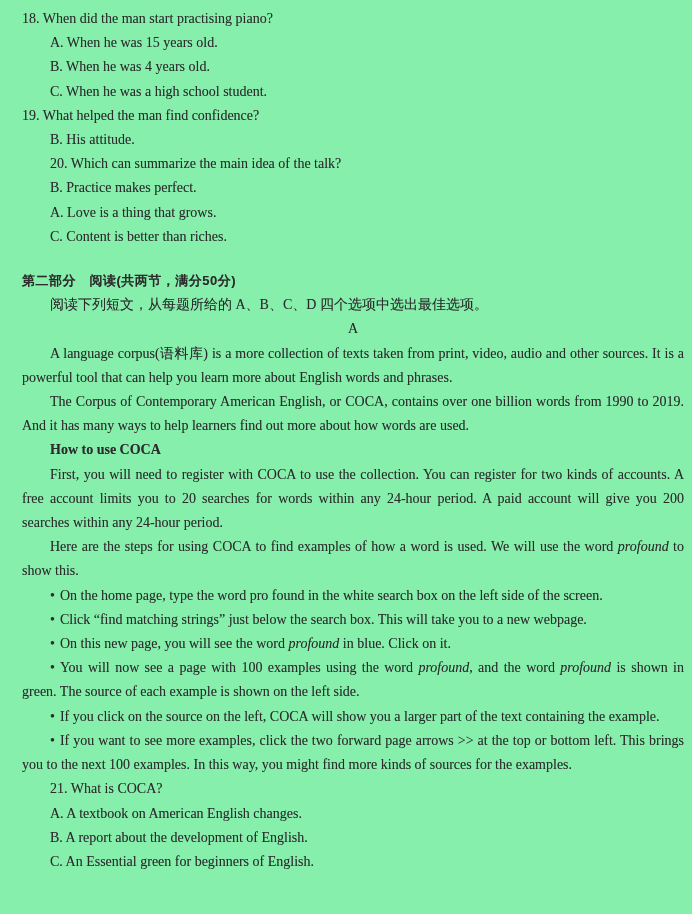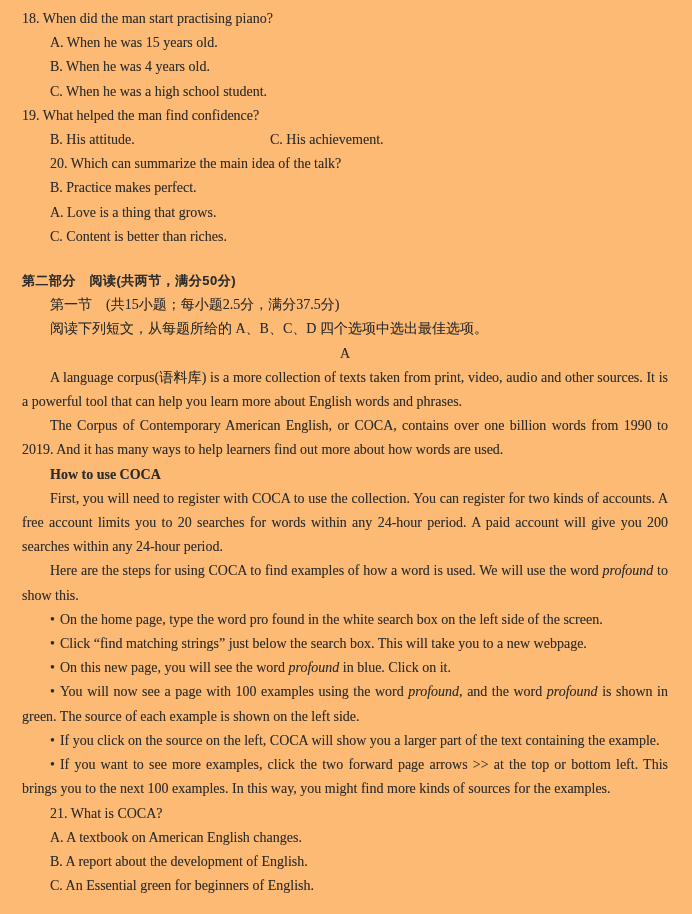--- a/index.html
+++ b/index.html
@@ -1,20 +1,20 @@
 <!DOCTYPE html>
 <html><head>
 <meta charset="utf-8">
 <style>
   html,body { margin:0; padding:0; background:#e9e9e7; }
   .page {
     width:692px; height:914px;
-    background:#fdba74;
+    background:#86efac;
     box-sizing:border-box;
-    padding:7px 24px 0 22px;
+    padding:7px 8px 0 22px;
     overflow:hidden;
     font-family:"Liberation Serif", serif;
     font-size:14px;
     line-height:24.2px;
     color:#2b2b2b;
     text-shadow:0 0 0.6px rgba(60,60,60,0.35);
   }
   p { margin:0; }
   .q-line { }
   .opt-line { padding-left:28px; }
@@ -47,34 +47,32 @@
     <p class="q-line">18. When did the man start practising piano?</p>
     <p class="opt-line">A. When he was 15 years old.</p>
     <p class="opt-line">B. When he was 4 years old.</p>
     <p class="opt-line">C. When he was a high school student.</p>
   </div>
 
   <div>
     <p class="q-line">19. What helped the man find confidence?</p>
     <div class="opt-row">
       <span class="opt-col-b">B. His attitude.</span>
-      <span class="opt-col-c">C. His achievement.</span>
     </div>
   </div>
 
   <div>
     <p class="opt-line">20. Which can summarize the main idea of the talk?</p>
     <p class="opt-line">B. Practice makes perfect.</p>
     <p class="opt-line">A. Love is a thing that grows.</p>
     <p class="opt-line">C. Content is better than riches.</p>
   </div>
 
   <div>
     <p class="part-header">第二部分　阅读(共两节，满分50分)</p>
-    <p class="section-line">第一节　(共15小题；每小题2.5分，满分37.5分)</p>
     <p class="instruction-line">阅读下列短文，从每题所给的 A、B、C、D 四个选项中选出最佳选项。</p>
     <p class="passage-label">A</p>
 
     <p class="para"><span>A language corpus(语料库) is a more collection of texts taken from print, video, audio and other sources. It is a powerful tool that can help you learn more about English words and phrases.</span></p>
     <p class="para"><span>The Corpus of Contemporary American English, or COCA, contains over one billion words from 1990 to 2019. And it has many ways to help learners find out more about how words are used.</span></p>
     <p class="how-to">How to use COCA</p>
     <p class="para"><span>First, you will need to register with COCA to use the collection. You can register for two kinds of accounts. A free account limits you to 20 searches for words within any 24-hour period. A paid account will give you 200 searches within any 24-hour period.</span></p>
     <p class="para"><span>Here are the steps for using COCA to find examples of how a word is used. We will use the word </span><span class="it">profound</span><span> to show this.</span></p>
 
     <p class="bullet"><span class="bullet-marker">•</span><span><span>On the home page, type the word pro found in the white search box on the left side of the screen.</span></span></p>

